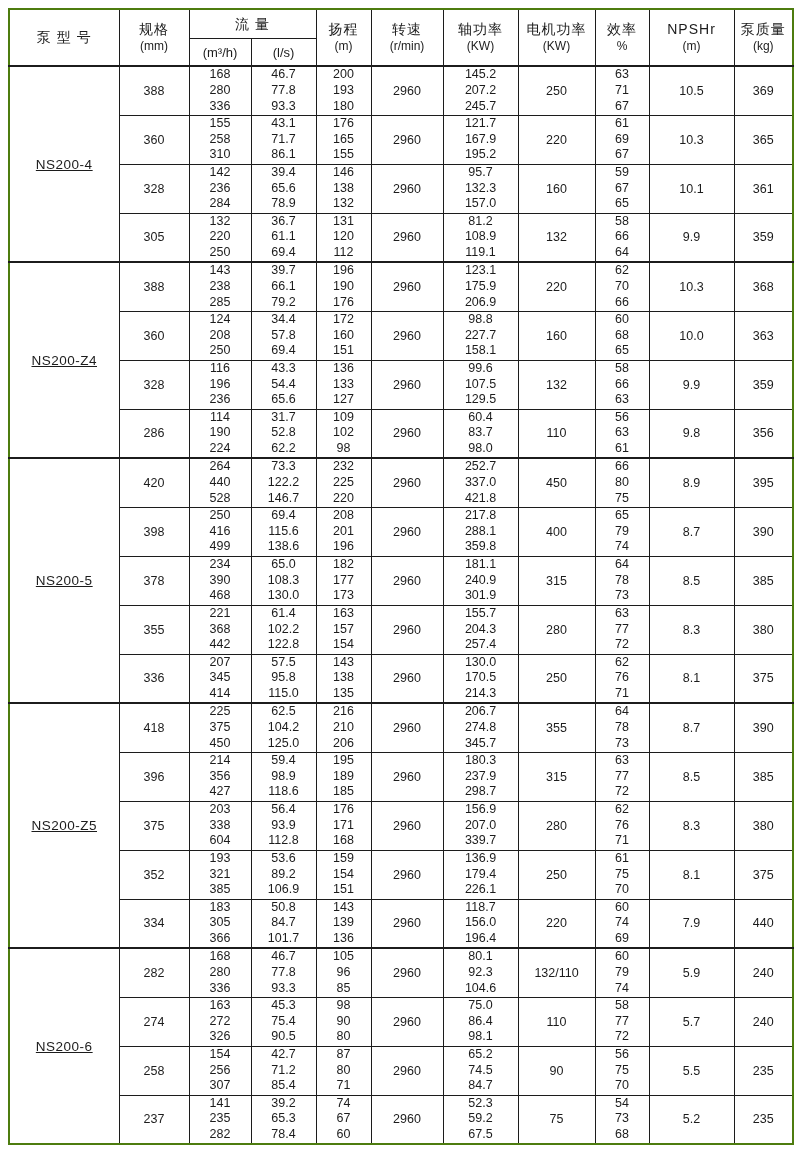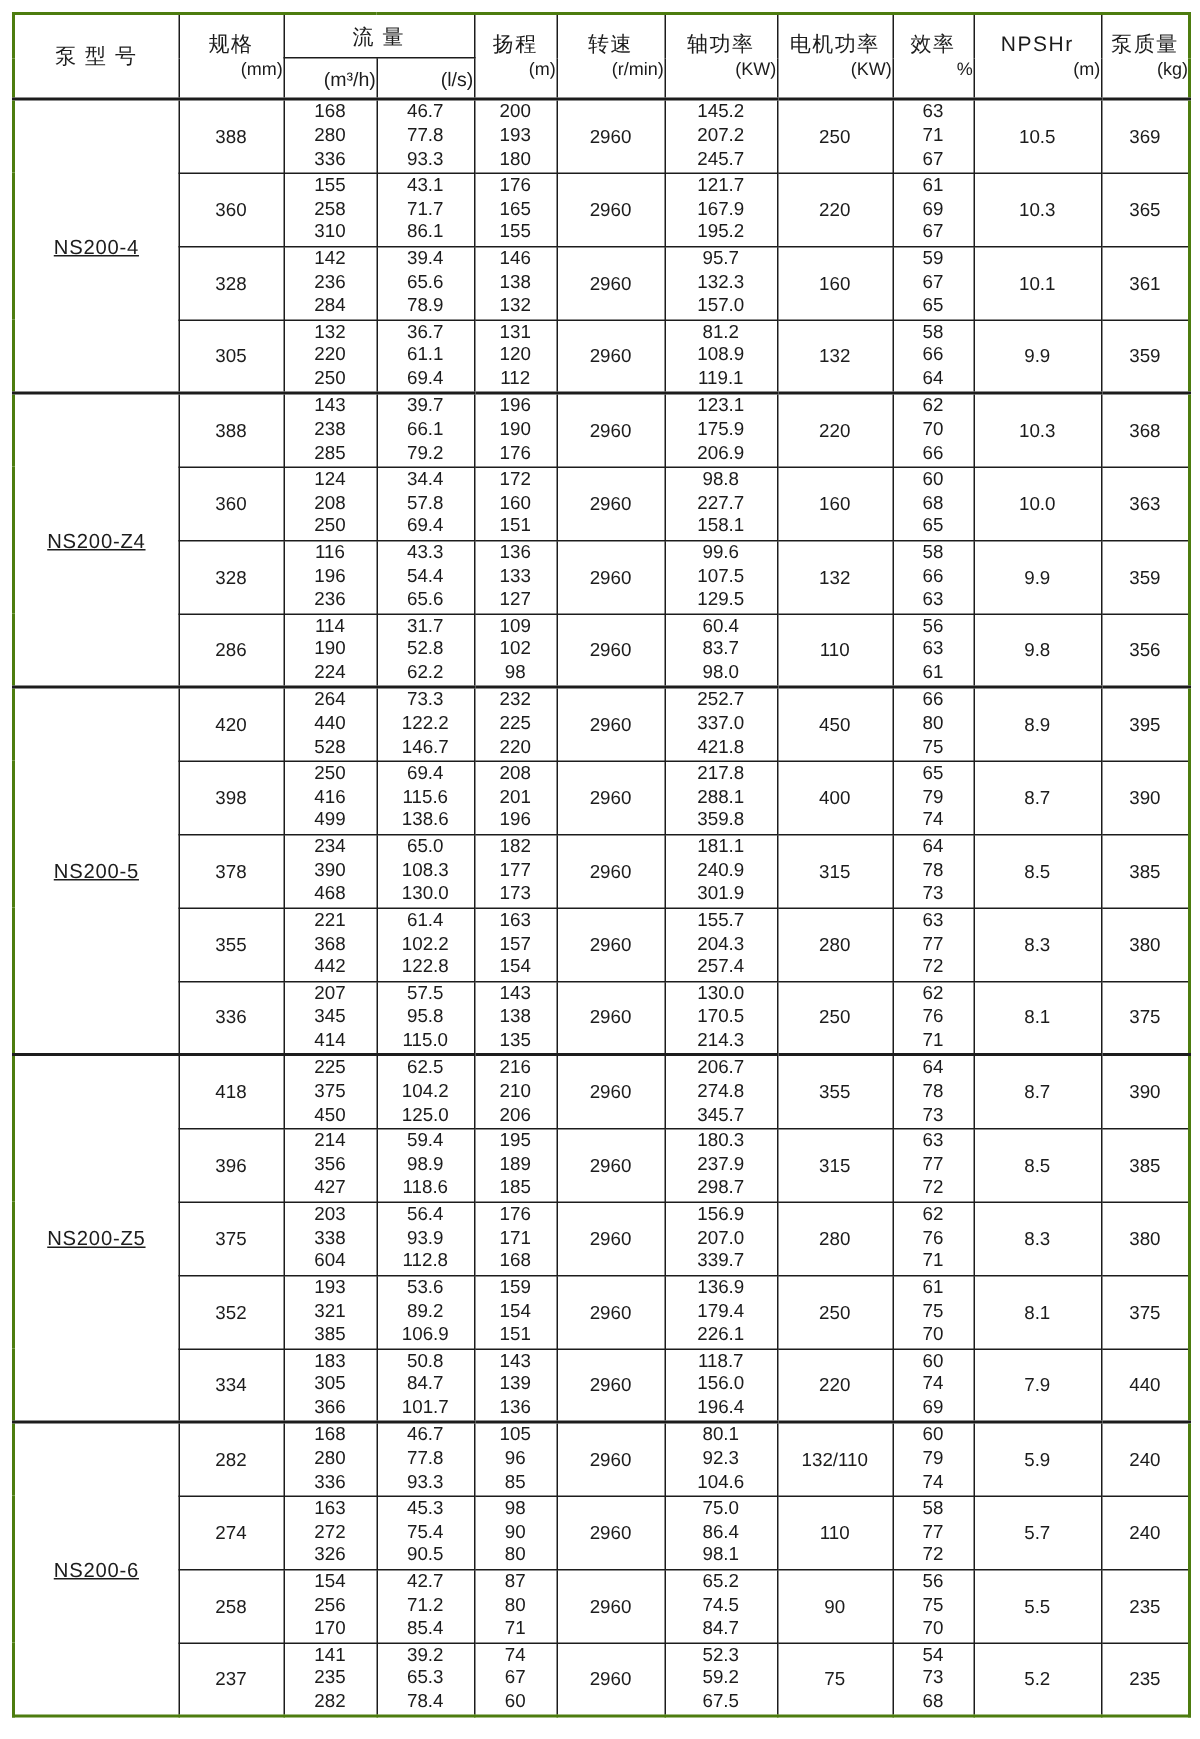--- a/index.html
+++ b/index.html
@@ -19,23 +19,23 @@
   .spec th,.spec td{
     border:1px solid #1c1c1c;
     text-align:center;
     vertical-align:middle;
     padding:0;
     font-weight:normal;
     overflow:hidden;
   }
   
   thead tr.h-top th{height:28px;}
-  thead tr.h-sub th{height:26px;text-align:right;}
+  thead tr.h-sub th{height:26px;}
   thead th{font-size:14px;letter-spacing:1px;}
-  thead th .sub-line{font-size:12px;letter-spacing:0;display:block;line-height:16px;text-align:right;}
+  thead th .sub-line{font-size:12px;letter-spacing:0;display:block;line-height:16px;}
   thead th .main-line{display:block;line-height:17px;}
   thead th.units{font-size:13px;letter-spacing:0;}
   thead tr.h-sub th{border-bottom-width:2px;}
   thead th[rowspan]{border-bottom-width:2px;}
   
   tbody tr{height:49px;}
   tbody td{font-size:12.5px;}
   tbody td .ln{line-height:15.6px;}
   td.model{font-size:13.5px;letter-spacing:0.5px;text-decoration:underline;}
   tr.group-start td{border-top-width:2px;}
@@ -747,21 +747,21 @@
           <div class="ln">72</div>
         </td>
         <td>5.7</td>
         <td>240</td>
       </tr>
       <tr>
         <td>258</td>
         <td>
           <div class="ln">154</div>
           <div class="ln">256</div>
-          <div class="ln">170</div>
+          <div class="ln">307</div>
         </td>
         <td>
           <div class="ln">42.7</div>
           <div class="ln">71.2</div>
           <div class="ln">85.4</div>
         </td>
         <td>
           <div class="ln">87</div>
           <div class="ln">80</div>
           <div class="ln">71</div>

